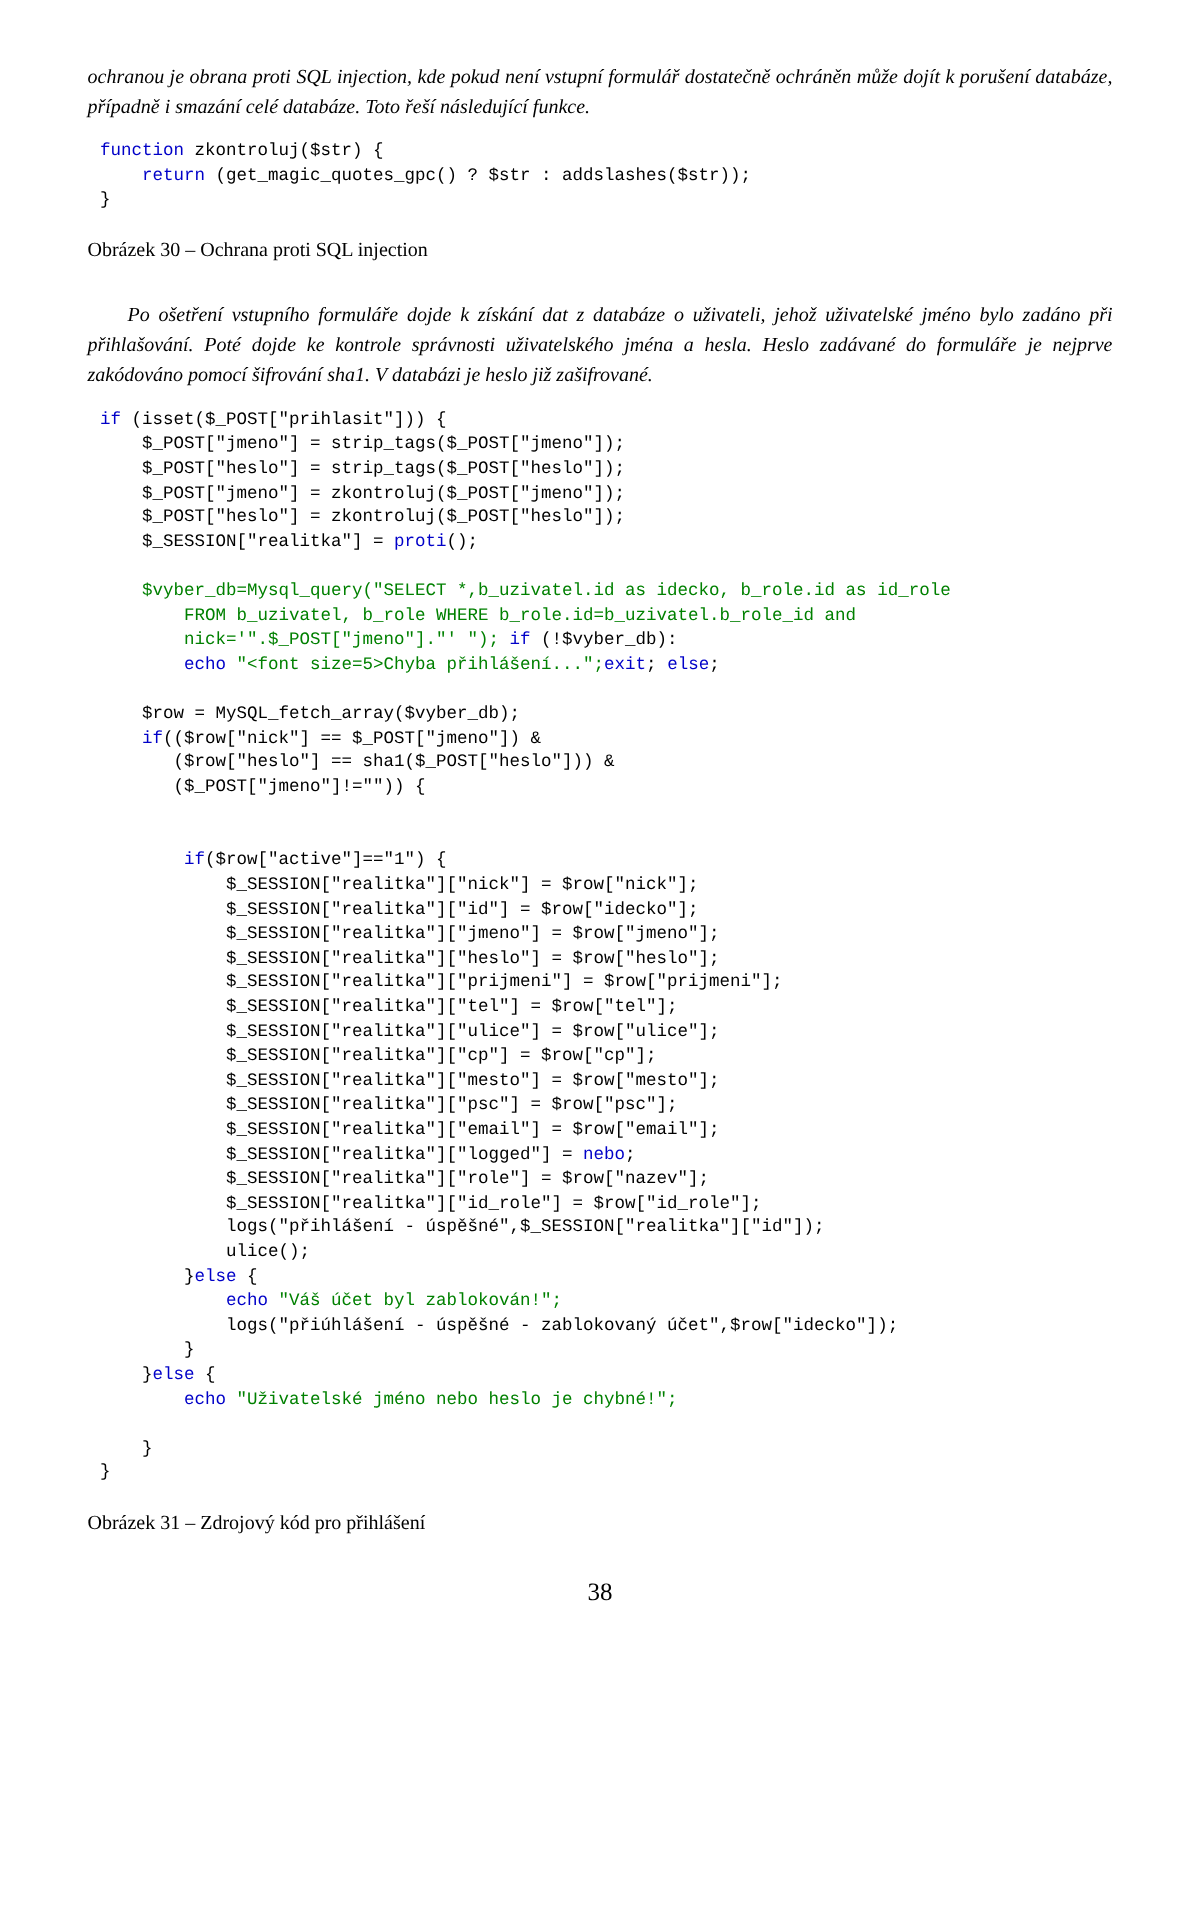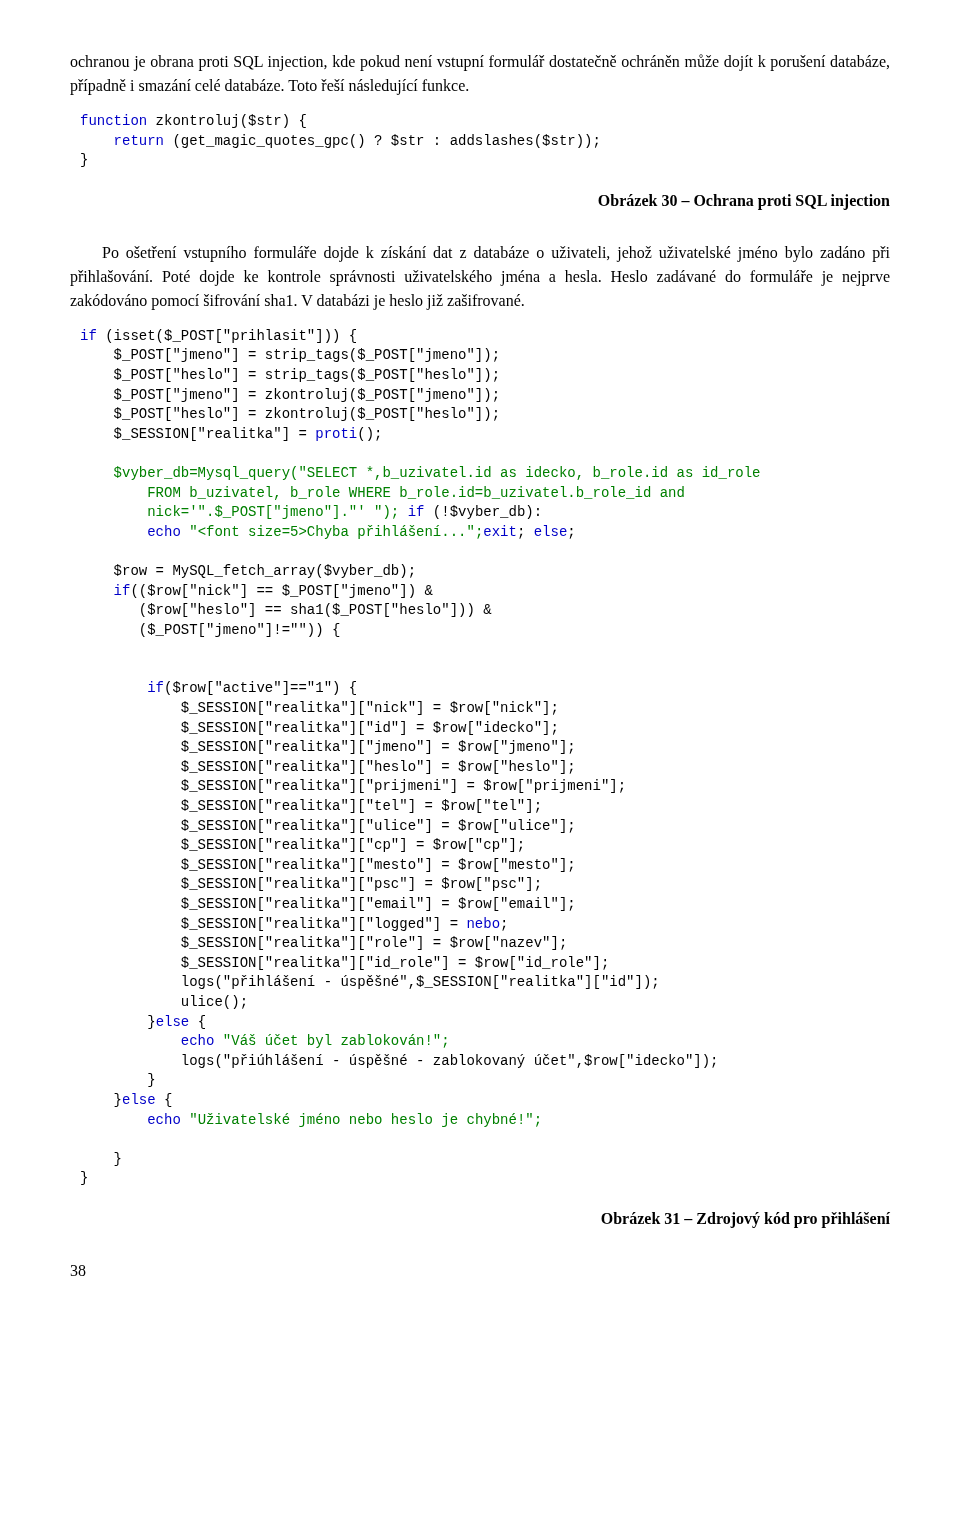--- a/index.html
+++ b/index.html
@@ -9,40 +9,42 @@
       background: #fff;
       margin: 0;
       padding: 50px 70px 40px 70px;
       width: 960px;
       box-sizing: border-box;
       line-height: 1.5;
     }
     .para {
       text-align: justify;
       margin: 0 0 10px 0;
+      font-style: italic;
     }
     .caption {
-      text-align: right;
-      font-weight: bold;
+      text-align: left;
+      font-weight: normal;
       margin: 18px 0 28px 0;
     }
     .code-block {
       font-family: "Courier New", Courier, monospace;
       font-size: 14px;
       white-space: pre;
       line-height: 1.4;
       margin: 14px 0 6px 0;
       padding-left: 10px;
     }
     .code-block .kw { color: #0000c8; }
     .code-block .cmt { color: #008000; }
     .code-block .blk { color: #000; }
     .page-num {
+      text-align: center;
       margin-top: 22px;
-      font-size: 16px;
+      font-size: 20px;
     }
   </style>
 </head>
 <body>
 
 <p class="para">ochranou je obrana proti SQL injection, kde pokud není vstupní formulář dostatečně ochráněn může dojít k porušení databáze, případně i smazání celé databáze. Toto řeší následující funkce.</p>
 
 <div class="code-block"><span class="kw">function</span><span class="blk"> zkontroluj($str) {</span>
 <span class="kw">    return</span><span class="blk"> (get_magic_quotes_gpc() ? $str : addslashes($str));</span>
 <span class="blk">}</span></div>

